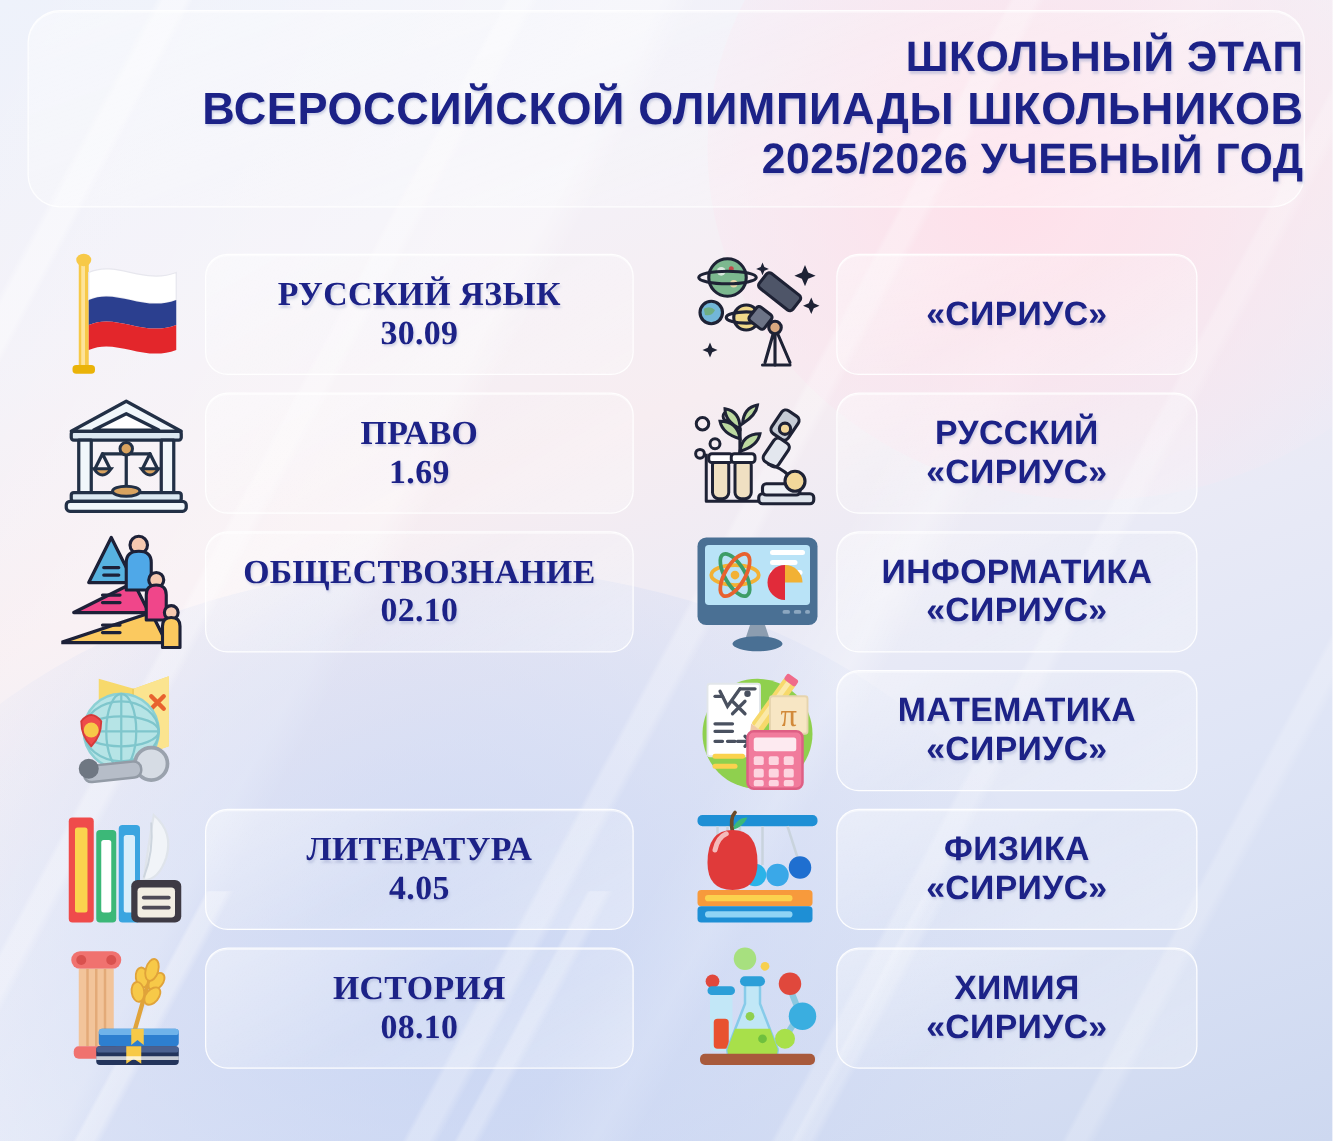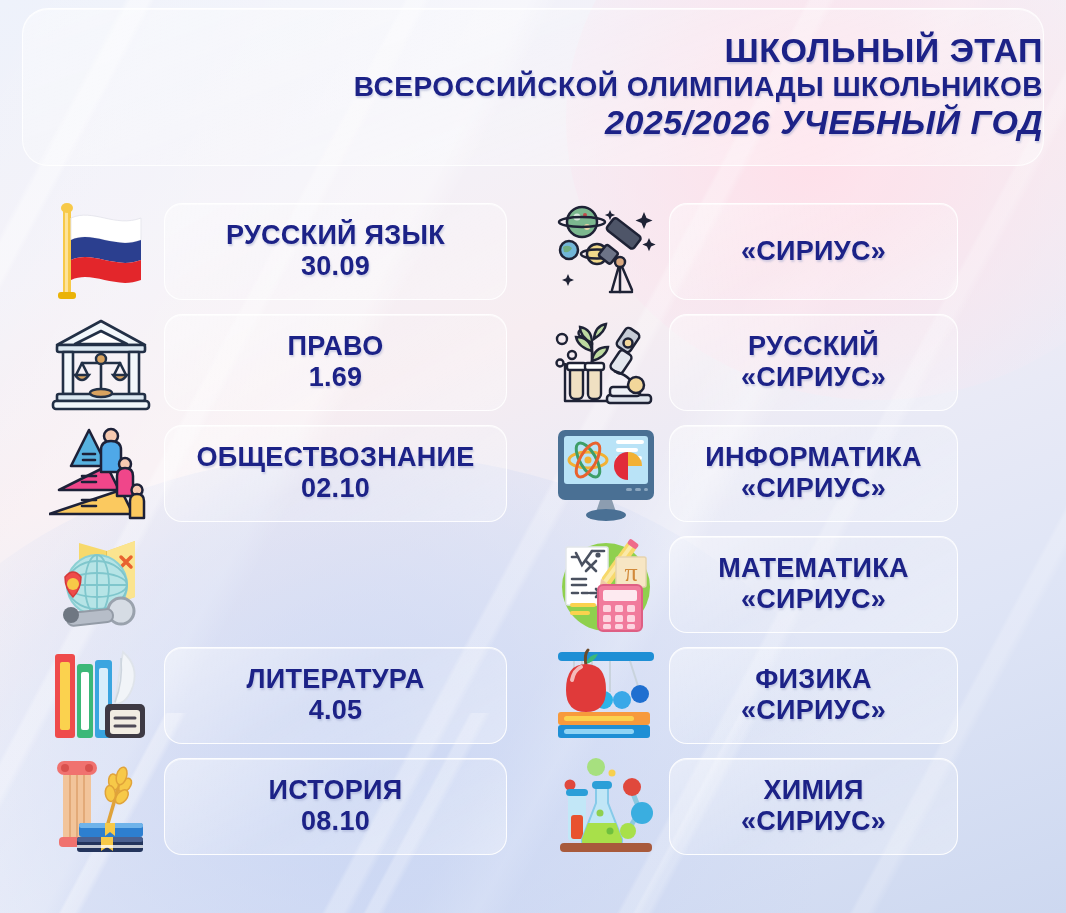--- a/index.html
+++ b/index.html
@@ -102,39 +102,39 @@
   .title-line {
     color: #1c2287;
     font-weight: 700;
     letter-spacing: 0.5px;
     text-align: center;
     line-height: 1.16;
     text-shadow: 1px 2px 2px rgba(150,160,200,0.45);
     white-space: nowrap;
   }
   .tl1 { font-size: 34px; }
-  .tl2 { font-size: 28px; }
-  .tl3 { font-size: 34px; font-style: italic; }
+  .tl2 { font-size: 36px; }
+  .tl3 { font-size: 34px; }
 
   
   #grid {
     position: absolute;
     left: 0; top: 196px;
     width: 1066px;
     display: grid;
     grid-template-columns: 533px 533px;
     grid-auto-rows: 111px;
     row-gap: 0px;
   }
   .subject-row {
     display: flex;
     align-items: center;
     padding: 0 0 0 14px;
   }
-  .subject-row.left  { padding-left: 42px; }
+  .subject-row.left  { padding-left: 42px; font-family: Liberation Serif, serif; }
   .subject-row.right { padding-left: 14px; }
 
   .icon-slot {
     width: 118px; height: 104px;
     flex: 0 0 118px;
     display: flex; align-items: center; justify-content: center;
   }
   .icon-slot svg { display: block; }
 
   .card {

